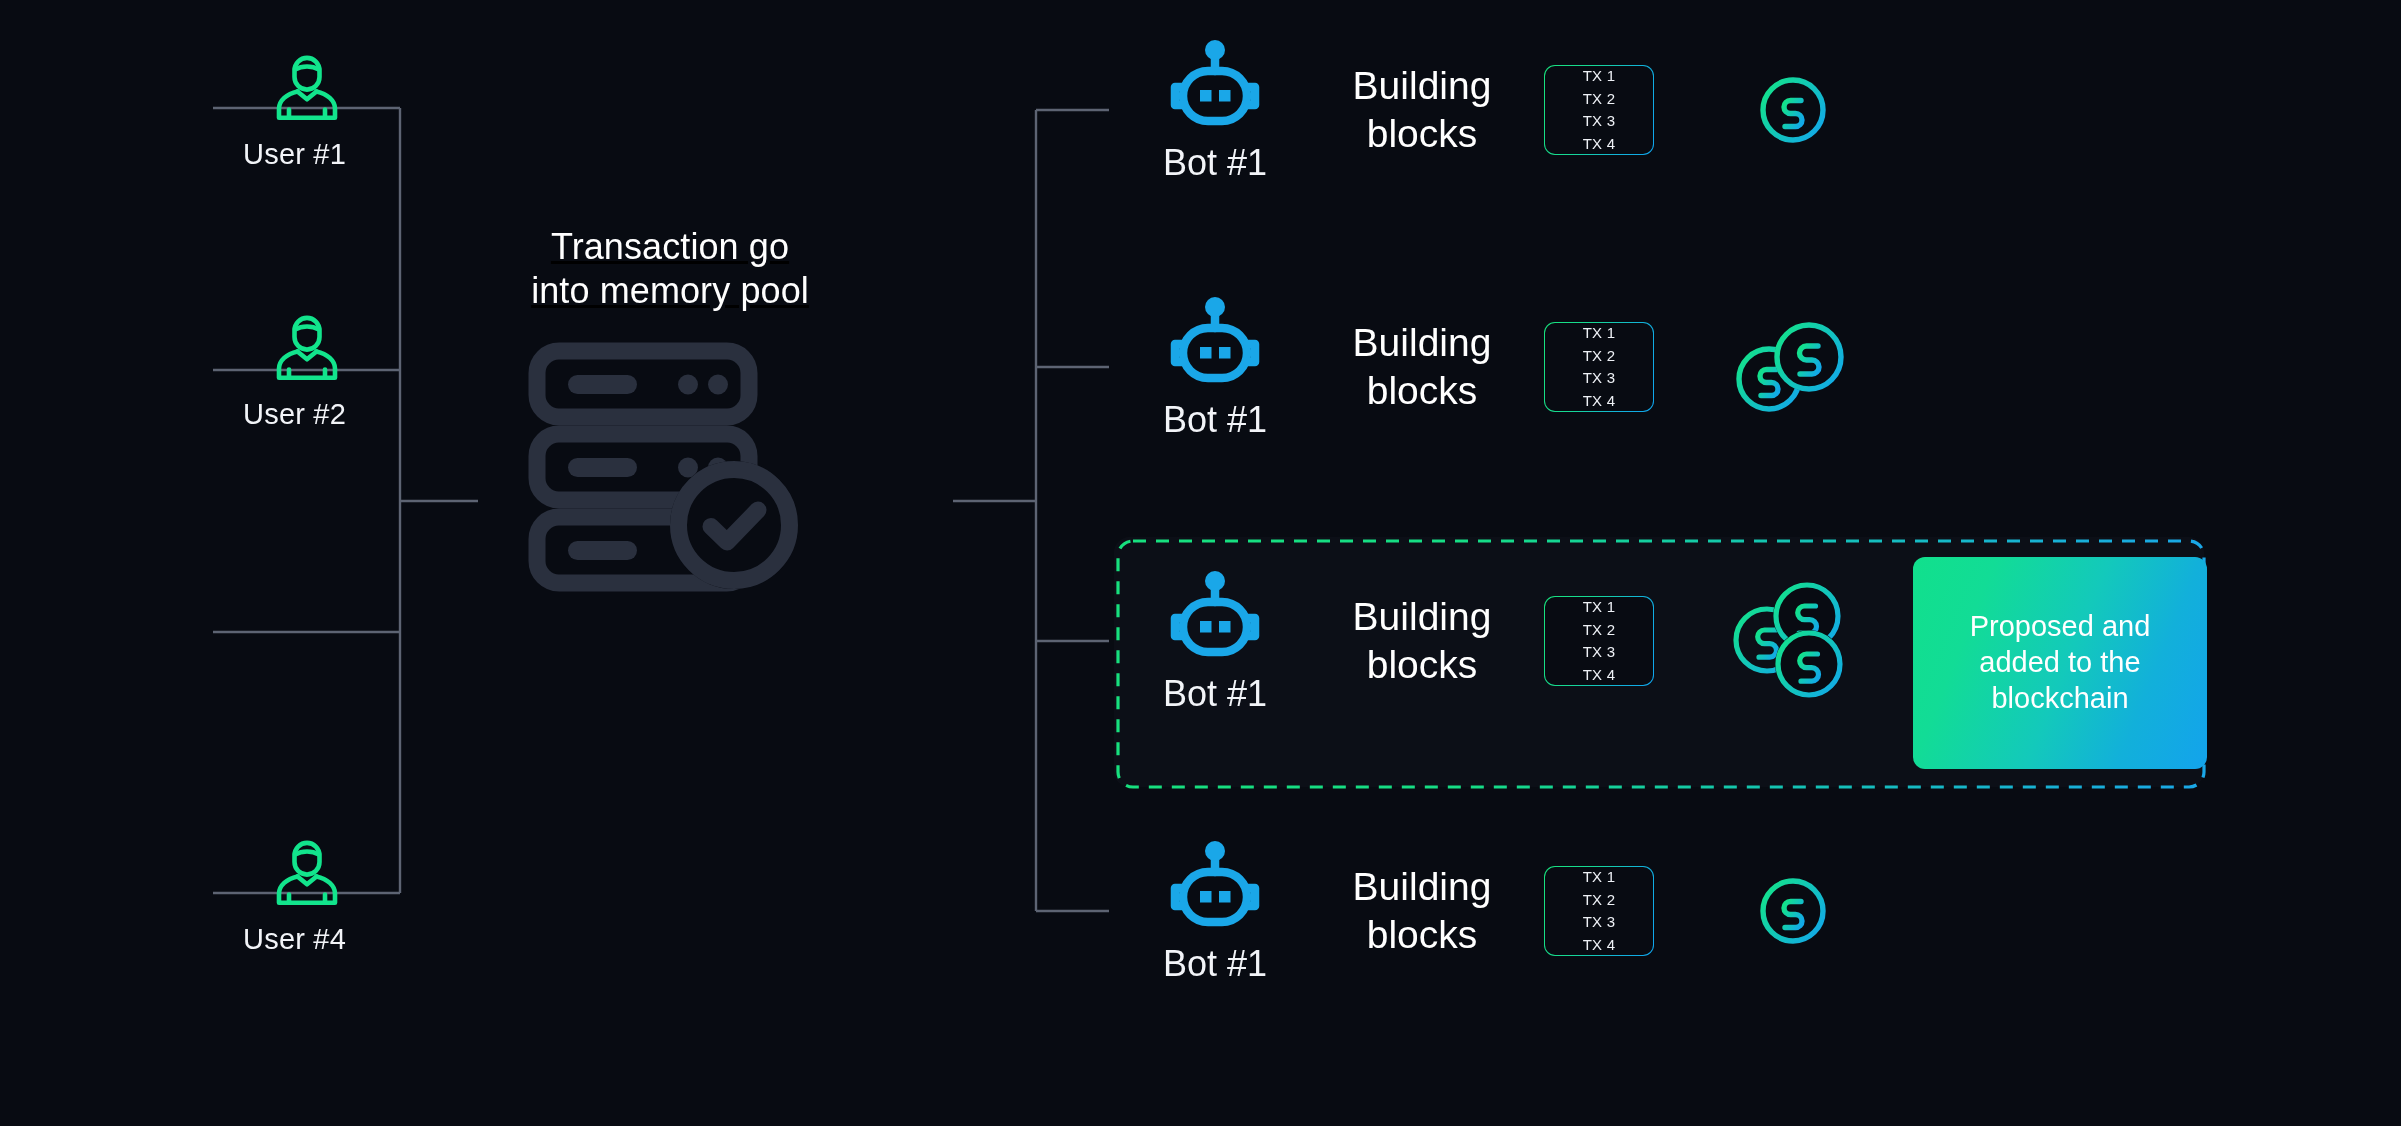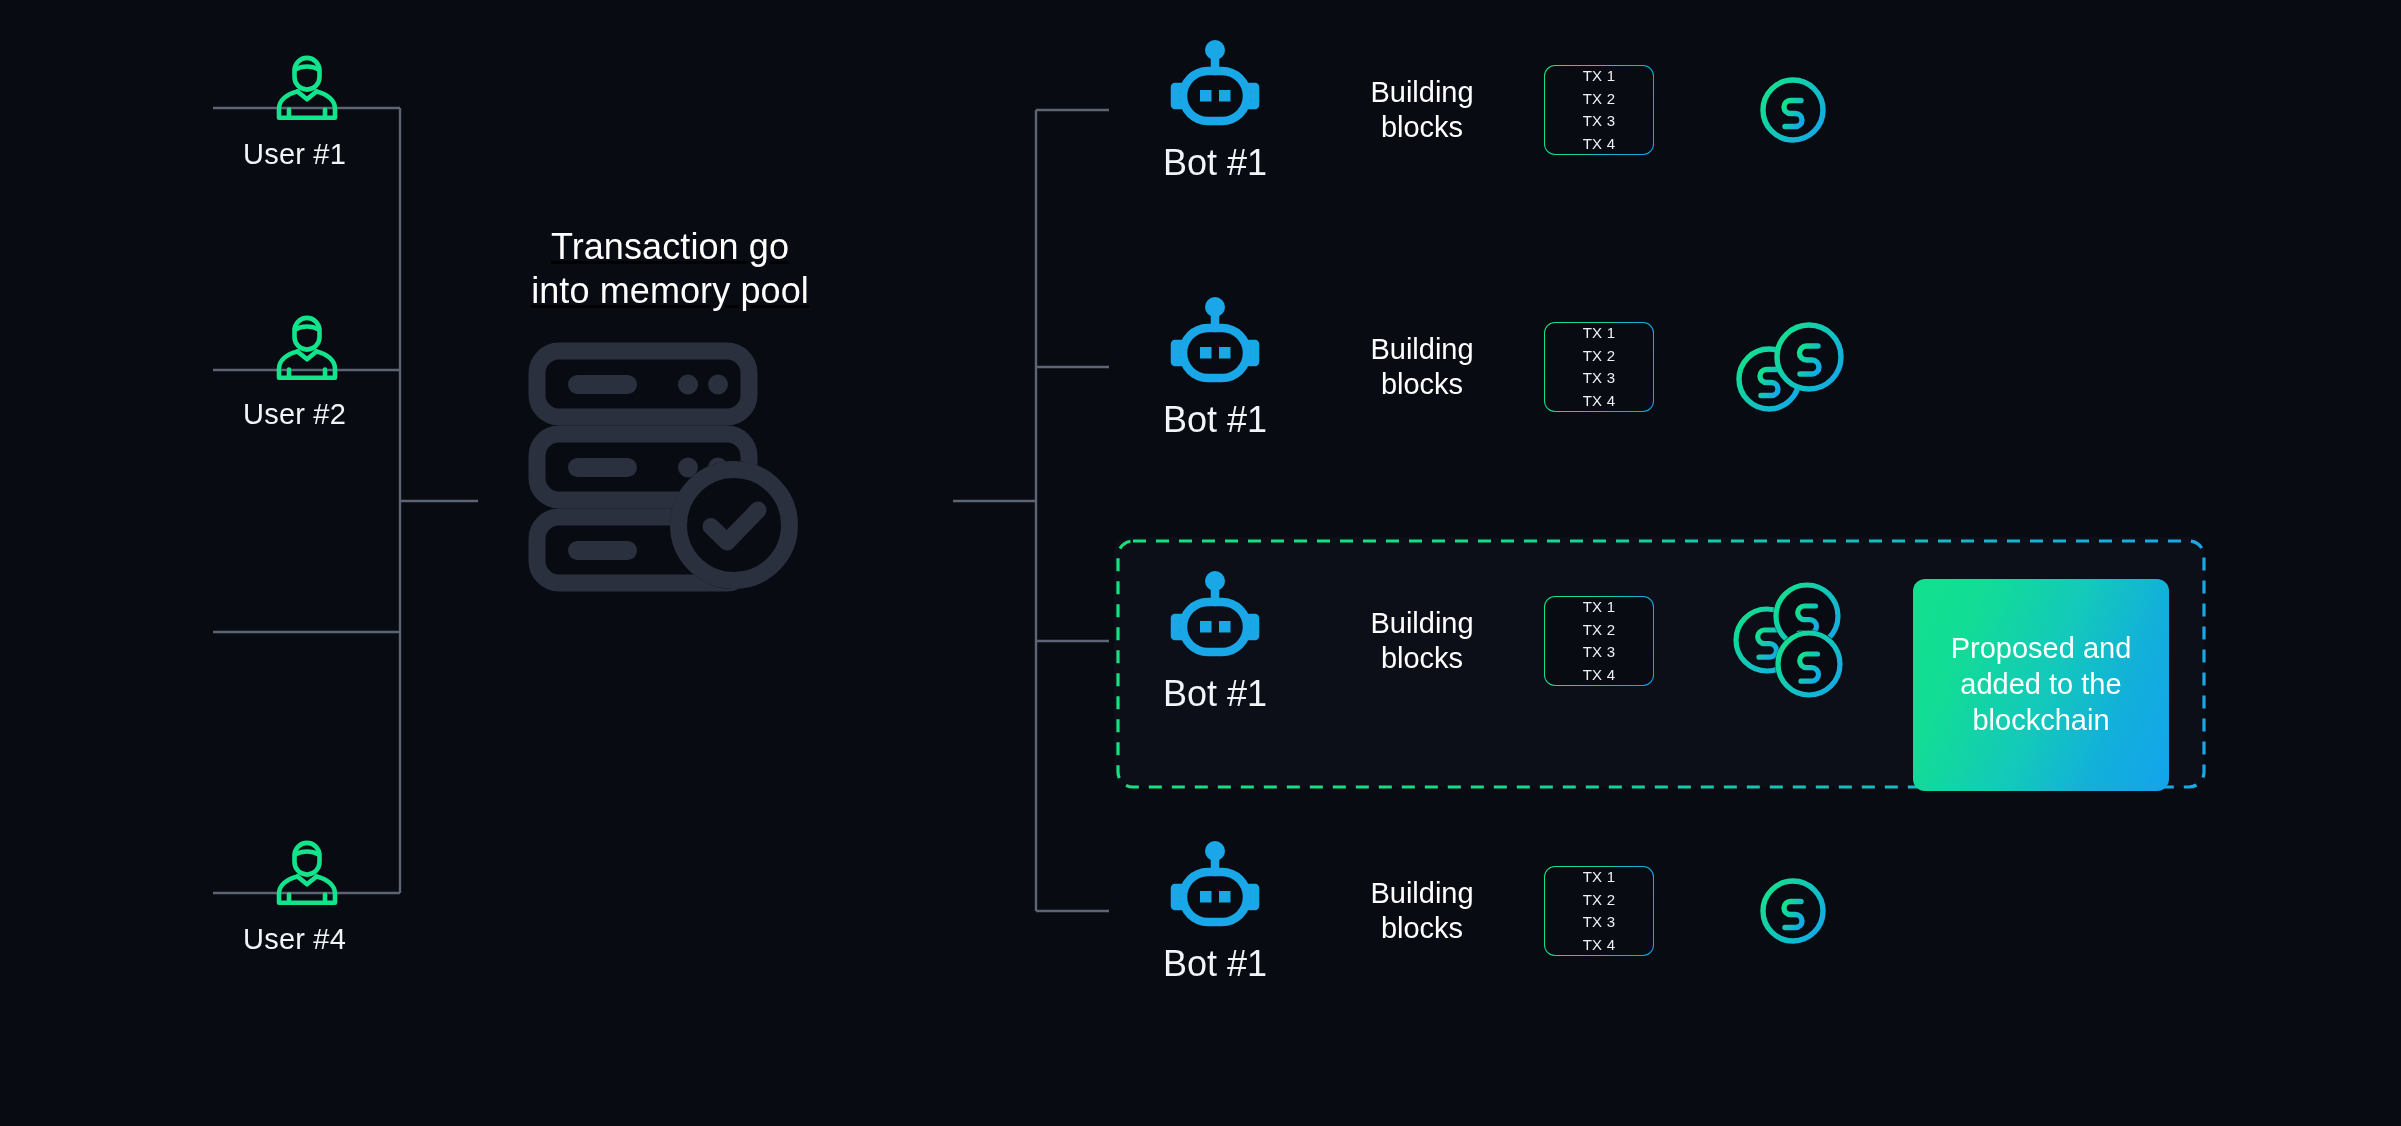--- a/index.html
+++ b/index.html
@@ -67,21 +67,21 @@
   }
   .bot-label{
     margin-top:6px;
     color:#f2f4f8;
     font-size:36px;
     line-height:1;
   }
   .building-cell{
     width:180px;
     color:#ffffff;
-    font-size:29px;
+    font-size:39px;
     line-height:1.22;
     text-align:center;
     white-space:pre-line;
     margin-left:22px;
   }
   .tx-cell{
     margin-left:32px;
     width:112px;
   }
   .tx-box{
@@ -125,22 +125,22 @@
     box-sizing:border-box;
     background:
       repeating-linear-gradient(90deg,#0c0f17 0 0);
     pointer-events:none;
   }
   #highlight svg{display:block;}
 
   
   #proposed{
     position:absolute;
-    left:1913px; top:579px;
-    width:256px; height:212px;
+    left:1913px; top:557px;
+    width:294px; height:212px;
     border-radius:12px;
     background:linear-gradient(112deg,#11e08c 0%,#12dc96 22%,#13c9bb 52%,#12b0da 76%,#13a3ec 100%);
     display:flex;
     align-items:center;
     justify-content:center;
   }
   #proposed-text{
     color:#ffffff;
     font-size:29px;
     line-height:1.24;

